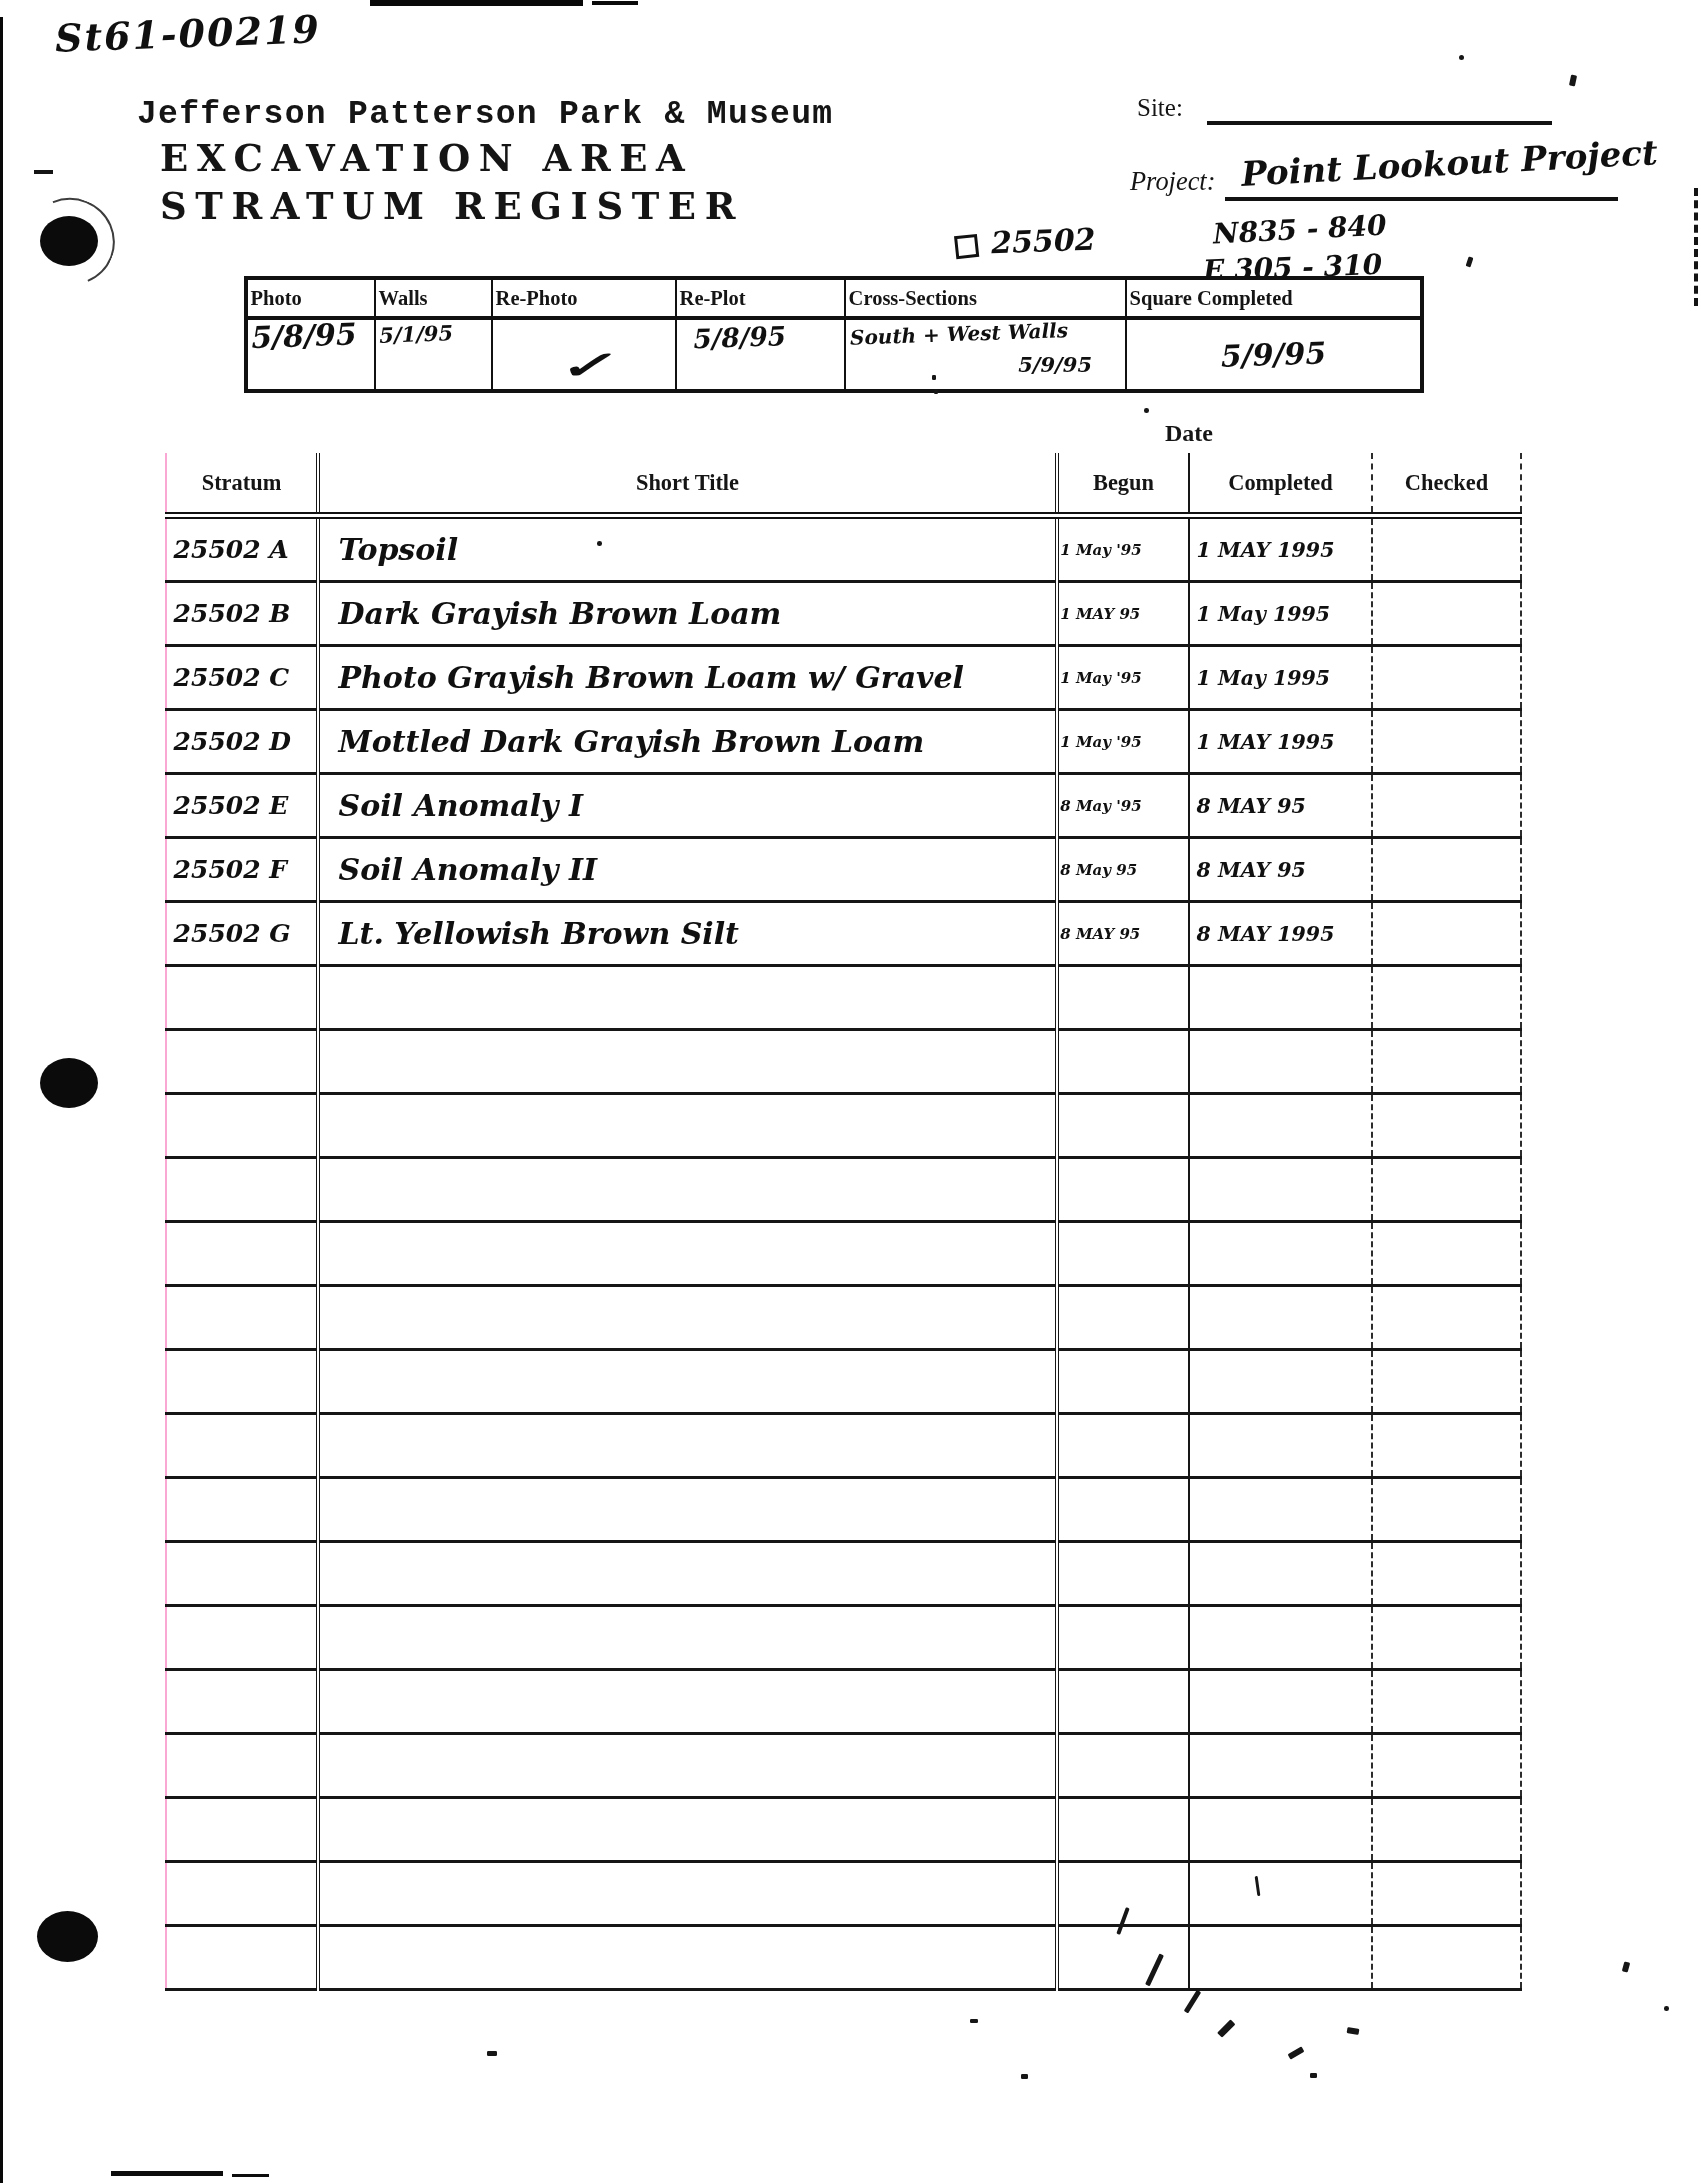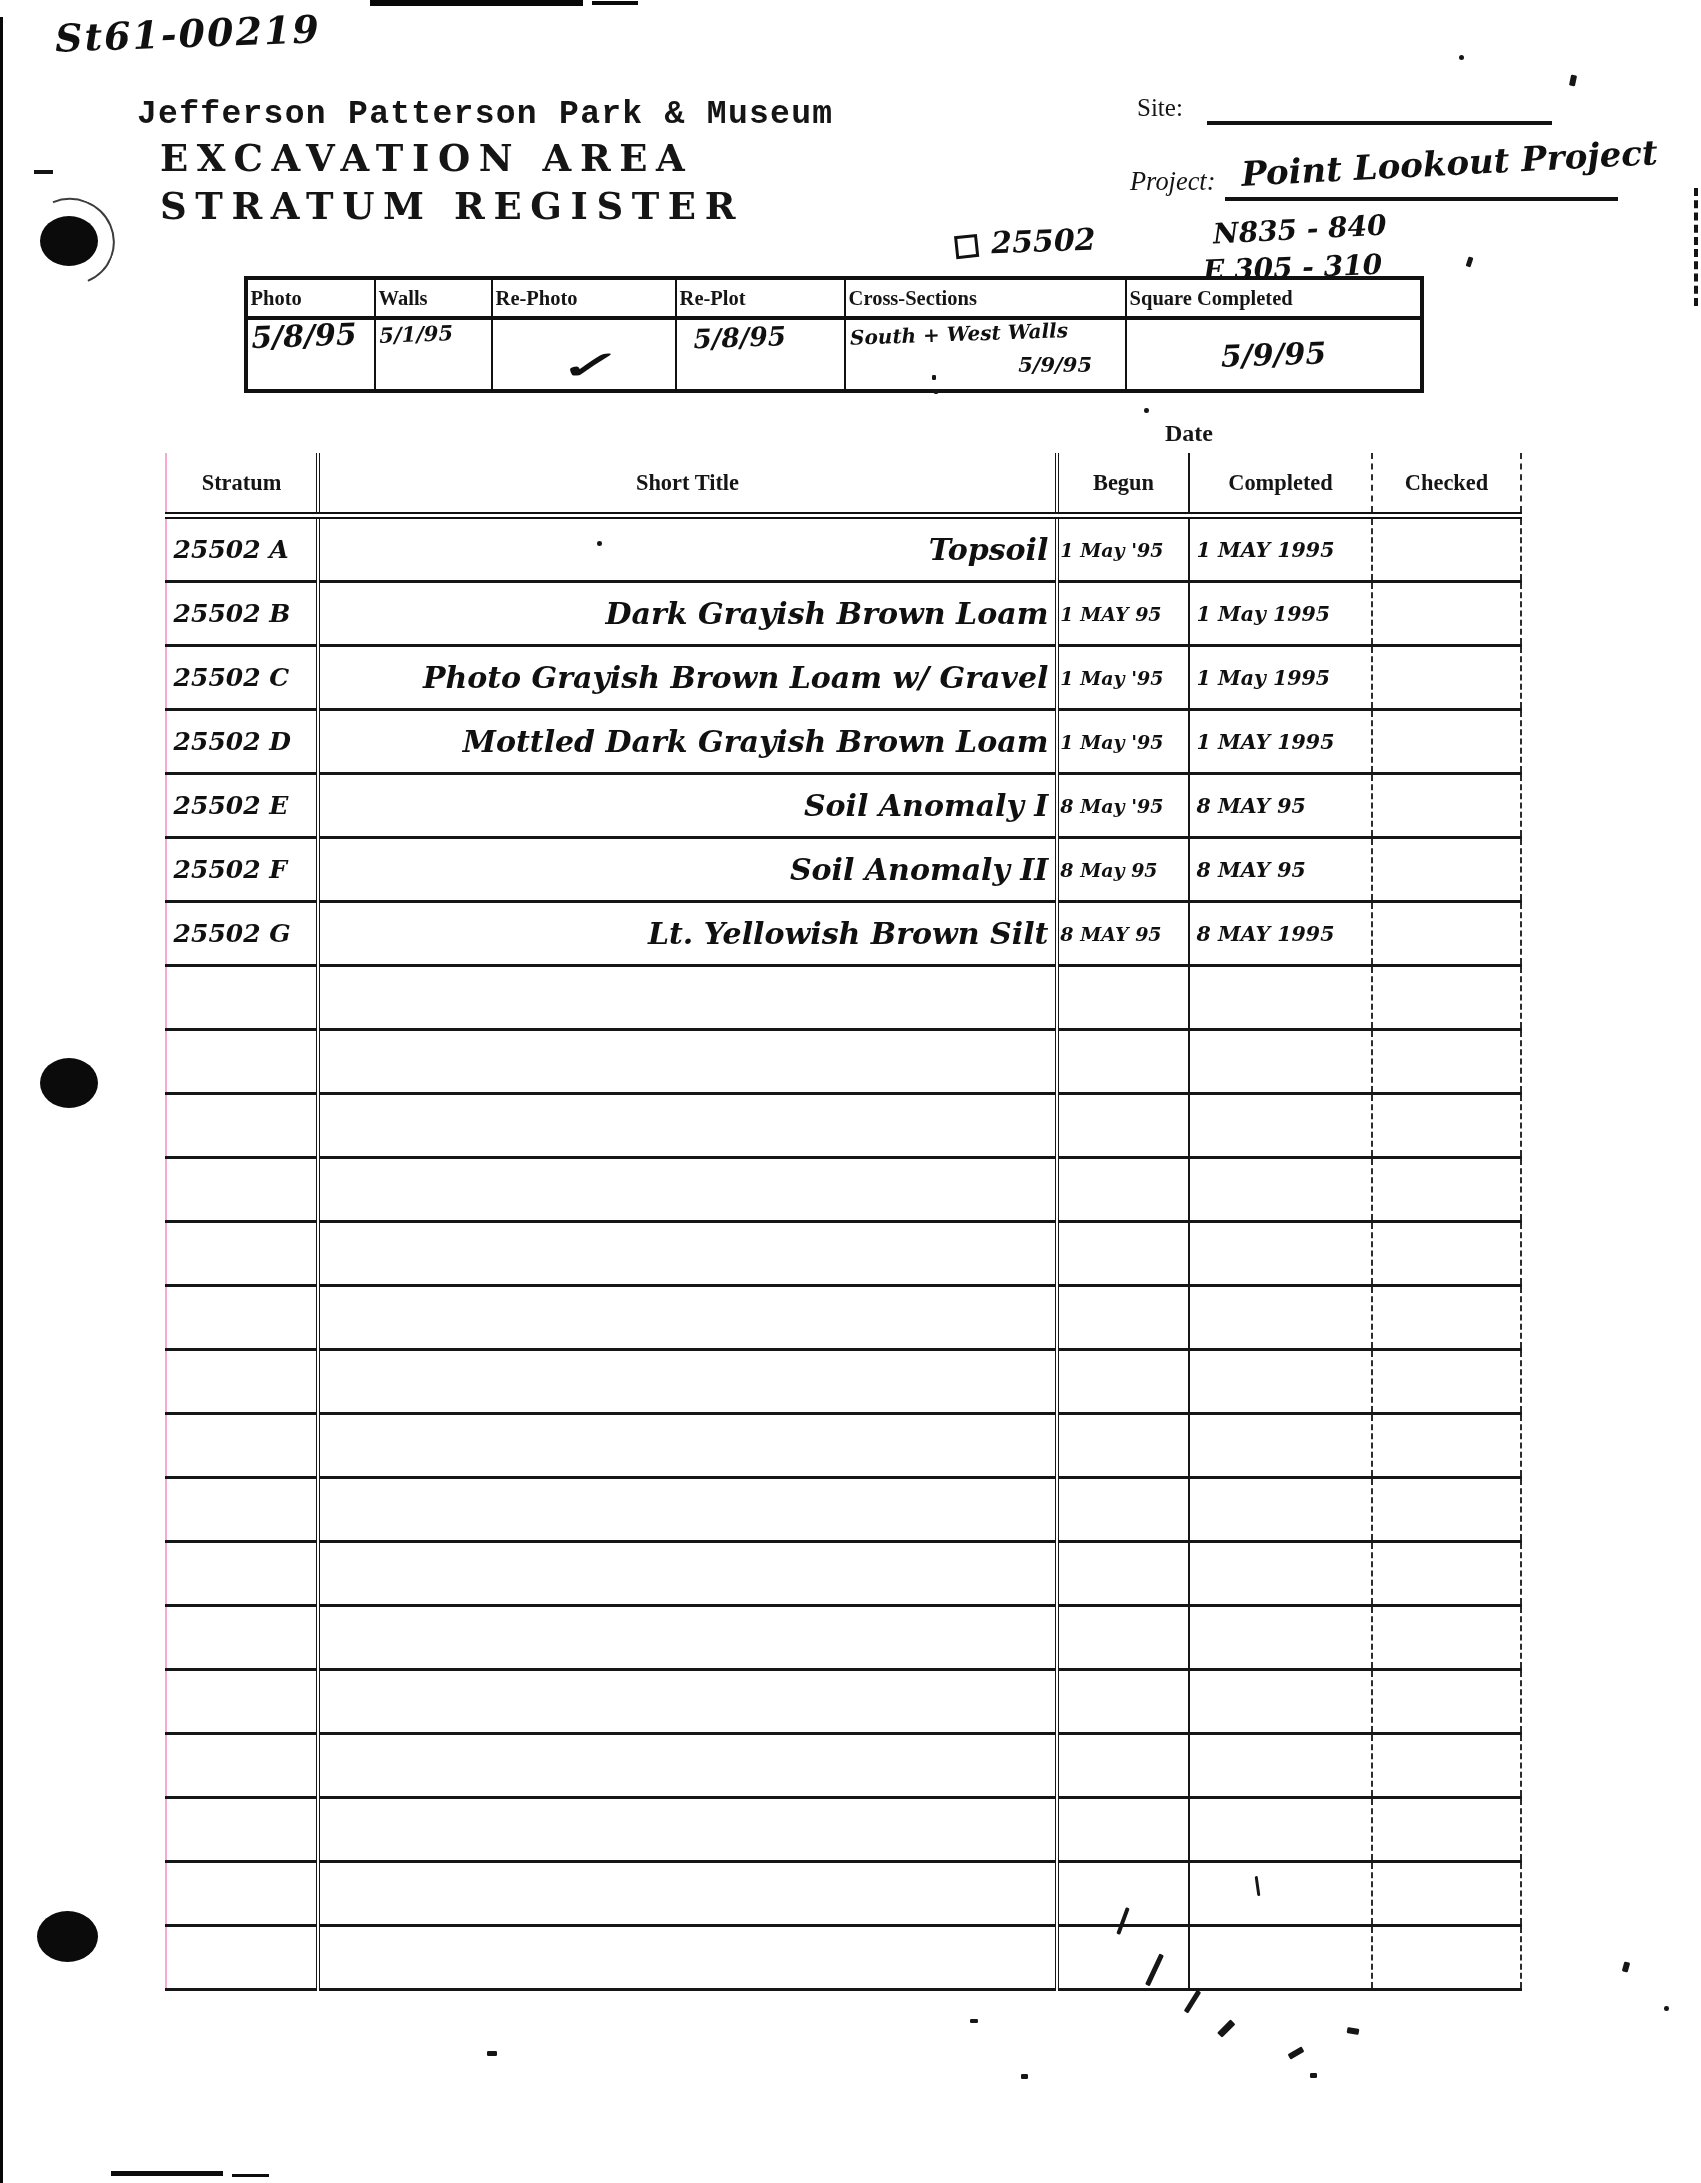--- a/index.html
+++ b/index.html
@@ -58,22 +58,22 @@
     font-family:"Liberation Serif", serif; font-size:22.4px; font-weight:700;
     border-bottom:7.3px double #111;
   }
   #stratum-table td{height:61px; vertical-align:middle; border-bottom:3.3px solid #161616; padding:0 6.6px; overflow:hidden;}
   .c0{border-left:2px solid #f9a8d4;}
   .c1{border-left:4.6px double #161616;}
   .c2{border-left:4.6px double #161616;}
   .c3{border-left:2px solid #161616;}
   .c4{border-left:2px dashed #2c2c2c; border-right:2px dashed #2c2c2c;}
   .cell-stratum{font-size:25px; white-space:nowrap;}
-  .cell-title{font-size:30px; padding-left:18.5px !important; white-space:nowrap;text-align:right;}
-  .cell-begun{font-size:19px; white-space:nowrap; padding:0 1.3px !important;font-style:italic;}
+  .cell-title{font-size:30px; padding-left:18.5px !important; white-space:nowrap;}
+  .cell-begun{font-size:15px; white-space:nowrap; padding:0 1.3px !important;font-style:italic;}
   .cell-completed{font-size:20.5px; white-space:nowrap;}
 
   
   #left-edge{left:0; top:17px; width:3.3px; height:2166px; background:#080808;}
   #top-bar{left:370px; top:0; width:213px; height:6px; background:#080808;}
   #top-bar2{left:592px; top:1.3px; width:46px; height:3.3px; background:#0a0a0a;}
   #bottom-streak1{left:111px; top:2171px; width:112px; height:5.3px; background:#0c0c0c;}
   #bottom-streak2{left:232px; top:2174px; width:37px; height:3.3px; background:#0c0c0c;}
   #right-dashes{left:1694px; top:188px; width:0; height:118px; border-right:4px dashed #141414;}
   #hole-ring{left:26.4px; top:198px; width:85px; height:83px; border-radius:50%;

